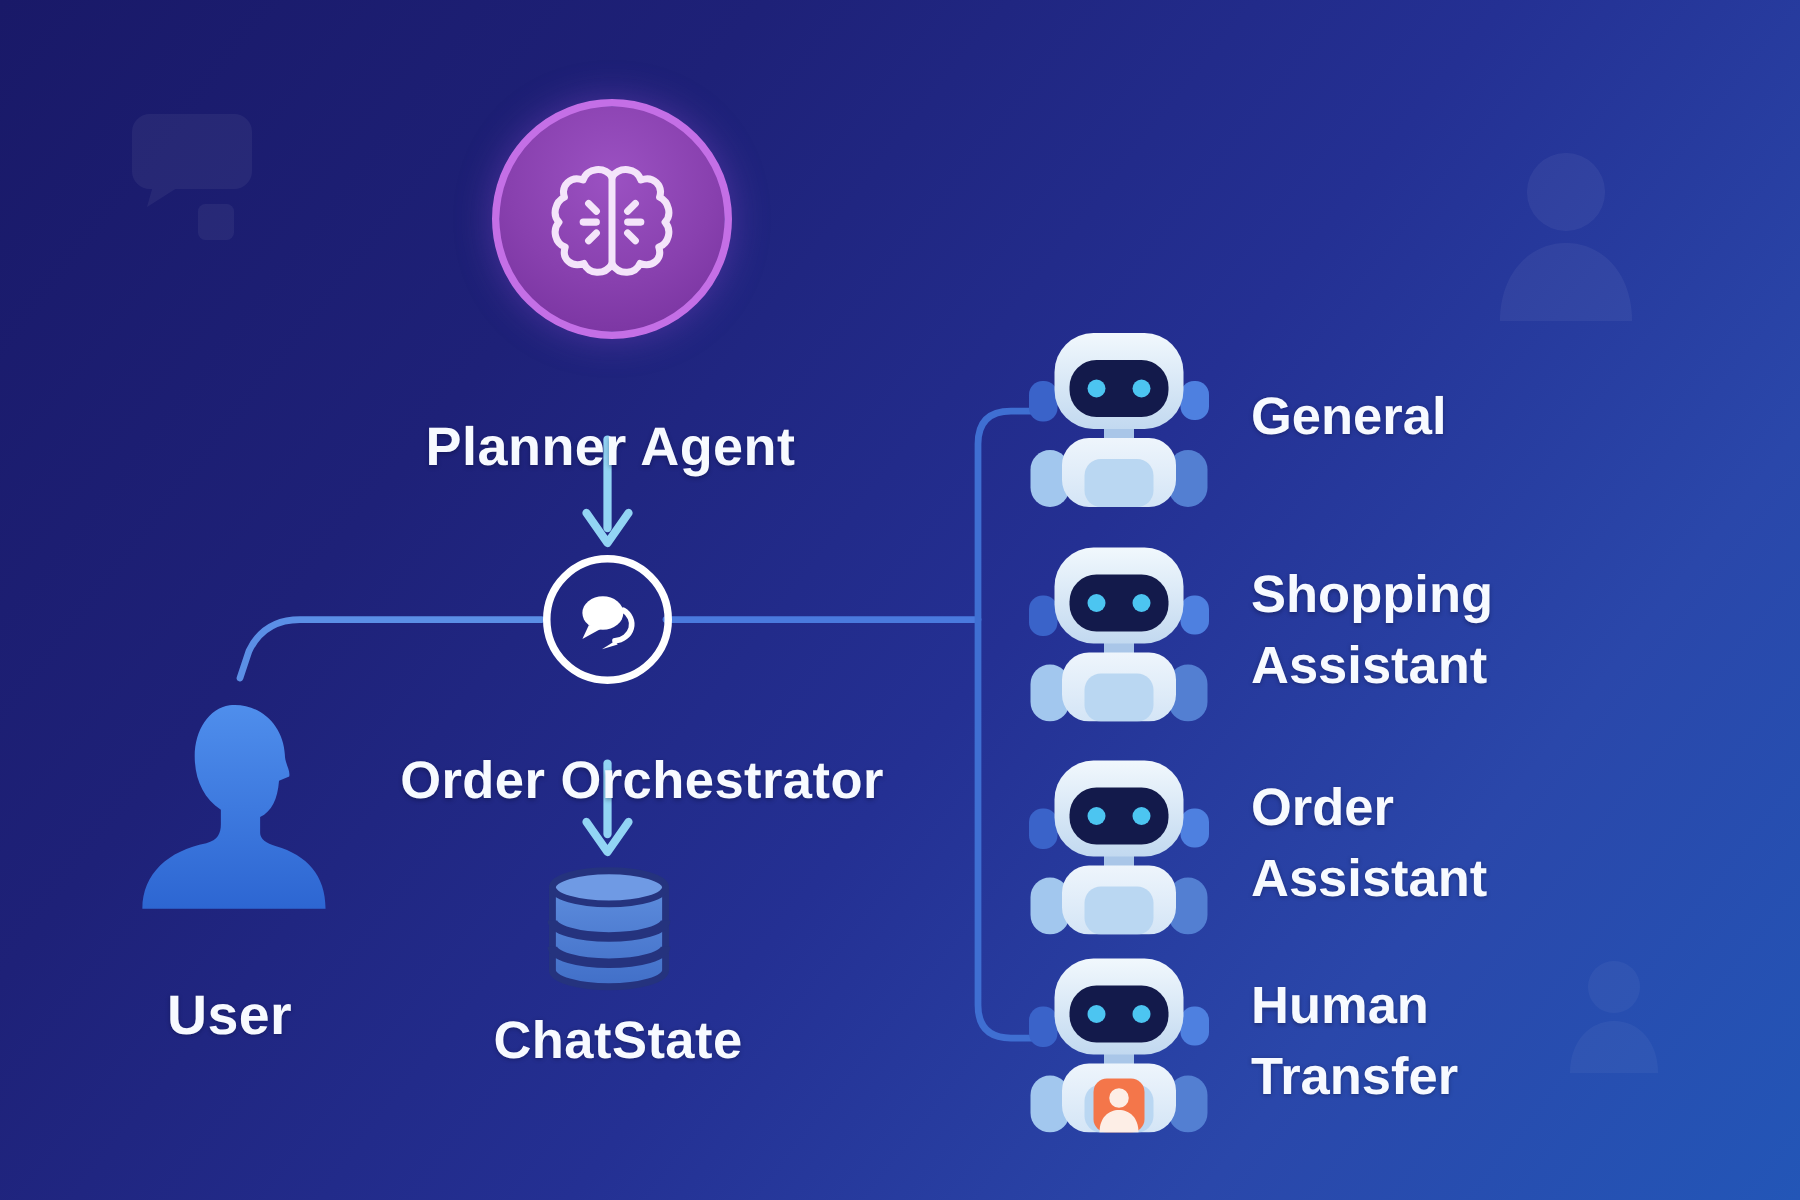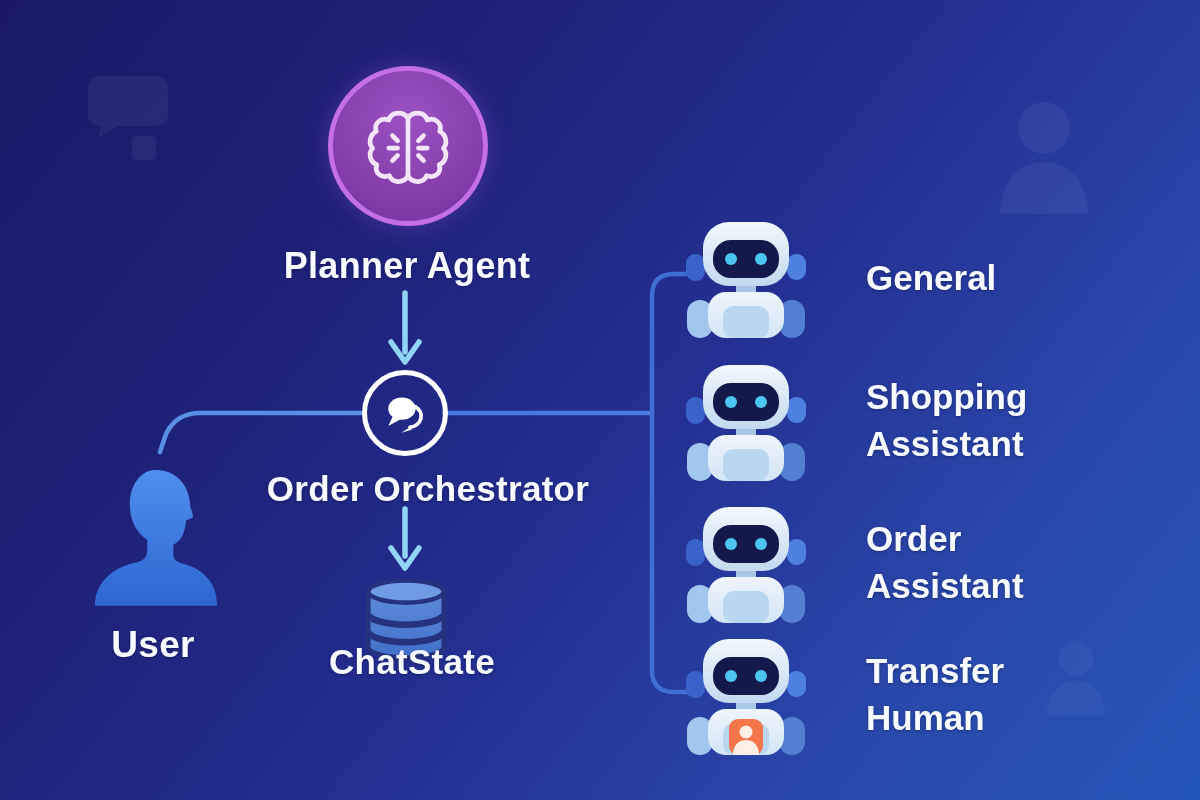--- a/index.html
+++ b/index.html
@@ -12,38 +12,38 @@
     position:relative;width:1200px;height:800px;overflow:hidden;
     background:linear-gradient(128deg,#191968 0%,#1e2178 28%,#243093 55%,#2a47aa 78%,#2356b7 100%);
   }
   .ghost{position:absolute;opacity:.05;}
   svg{display:block;}
   .label{
     position:absolute;color:#f7faff;font-weight:600;
     text-shadow:0 1px 3px rgba(5,8,40,.35);
     white-space:nowrap;transform:translateX(-50%);
   }
-  .lbl-main{font-size:35px;letter-spacing:.3px;}
+  .lbl-main{font-size:35px;letter-spacing:.3px;margin-top:32px;}
   
   .planner-circle{
     position:absolute;left:328px;top:66px;width:150px;height:150px;
     border-radius:50%;border:5px solid #c46fe6;
     background:radial-gradient(circle at 50% 32%,#9b51c2 0%,#8840ae 55%,#74309c 100%);
     box-shadow:0 0 24px rgba(160,80,220,.35);
     display:flex;align-items:center;justify-content:center;
   }
   
   .orch-circle{
     position:absolute;left:362px;top:370px;width:76px;height:76px;
     border-radius:50%;border:5px solid #fff;
     display:flex;align-items:center;justify-content:center;
   }
   .node{position:absolute;}
   .agent-row{
-    position:absolute;left:686px;display:flex;align-items:center;gap:60px;height:128px;
+    position:absolute;left:686px;display:flex;align-items:center;gap:28px;height:128px;
   }
   .agent-label{
     color:#f7faff;font-weight:600;font-size:35px;line-height:47px;
     text-shadow:0 1px 3px rgba(5,8,40,.35);
   }
   .connector-layer{position:absolute;left:0;top:0;}
 </style>
 </head>
 <body>
 
@@ -220,18 +220,18 @@
       <rect x="93" y="84" width="26" height="38" rx="13" fill="#537fd2"></rect>
       <rect x="22" y="76" width="76" height="46" rx="18" fill="url(#torsoGrad)"></rect>
       <rect x="37" y="90" width="46" height="32" rx="11" fill="#bad7f2"></rect>
       <g>
         <rect x="43" y="86" width="34" height="36" rx="9" fill="#f4764a"></rect>
         <circle cx="60" cy="99" r="6.5" fill="#fdeee6"></circle>
         <path d="M47,122 C47,112 53,107 60,107 C67,107 73,112 73,122 Z" fill="#fdeee6"></path>
       </g>
     </svg>
     <div class="agent-label">
+      <div>Human</div>
       <div>Transfer</div>
-      <div>Human</div>
     </div>
   </div>
 
 </div>
 
 </body></html>

